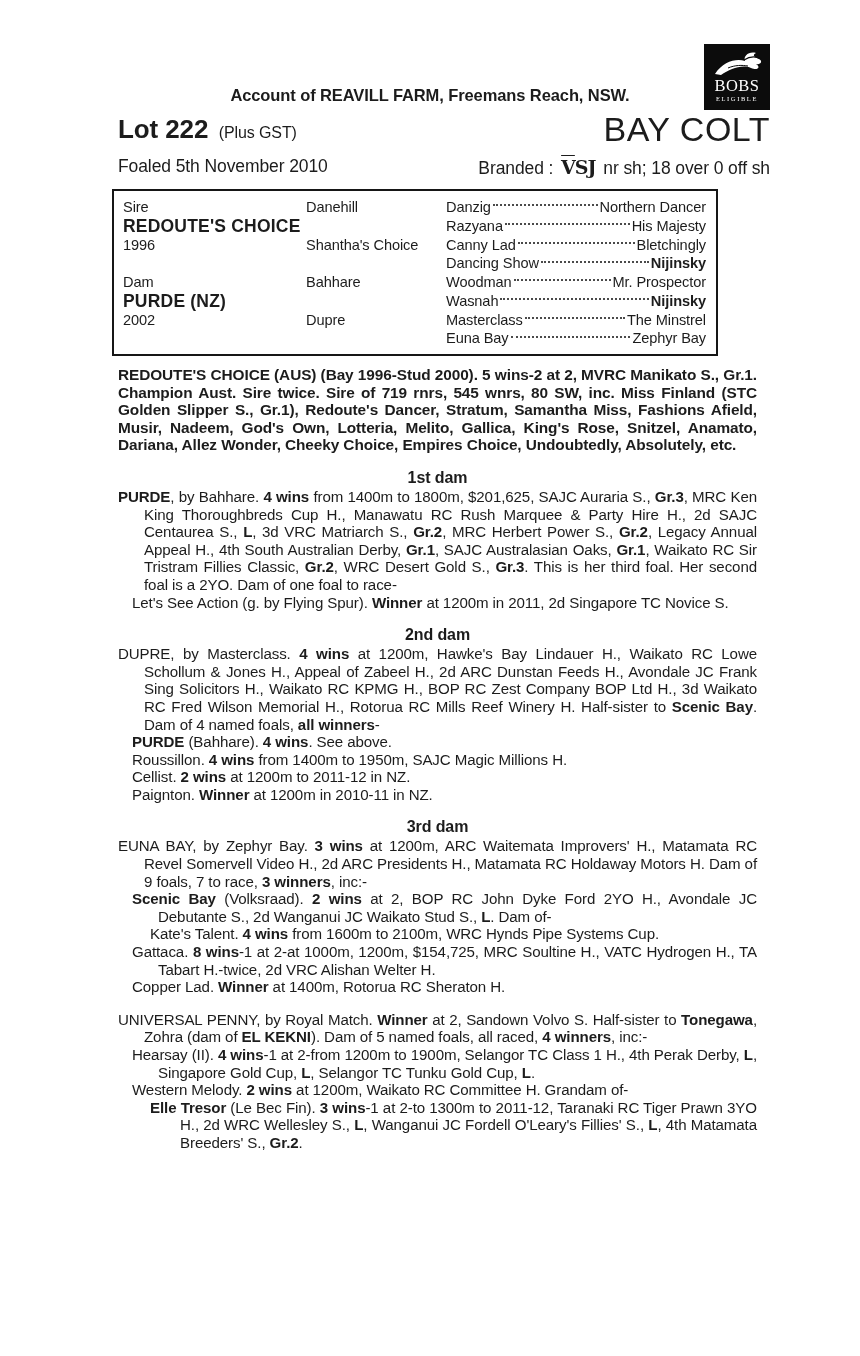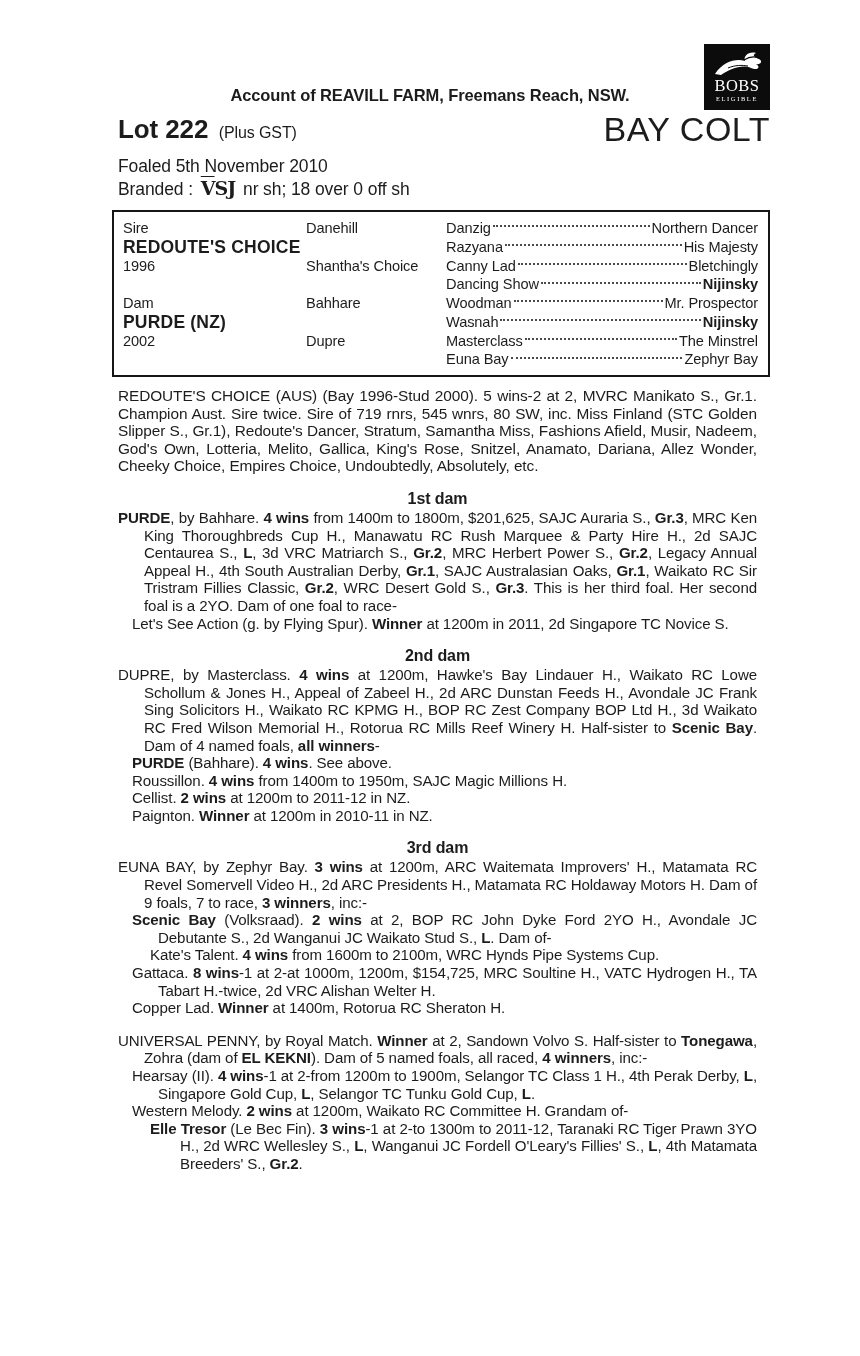--- a/index.html
+++ b/index.html
@@ -9,39 +9,39 @@
 
   
   .bobs-badge{position:absolute;top:44px;left:704px;width:66px;height:68px;}
   .account{margin:86px 103px 0 103px;text-align:center;font-weight:bold;font-size:16.5px;}
   .lot-row{display:flex;align-items:center;margin:5px 90px 0 118px;}
   .lot-left{flex:1 1 0;min-width:0;white-space:nowrap;}
   .lot-num{font-size:26px;font-weight:bold;}
   .plus-gst{font-size:16px;margin-left:6px;}
   .colt-title{font-size:34px;font-weight:normal;letter-spacing:0.5px;}
   .lot-right{flex:1 1 0;min-width:0;text-align:right;font-size:18.5px;font-weight:bold;white-space:nowrap;}
-  .foal-row{display:flex;justify-content:space-between;margin:7px 90px 0 118px;font-size:17.5px;flex-direction:column;}
+  .foal-row{display:flex;justify-content:space-between;margin:7px 90px 0 118px;font-size:17.5px;}
   .brand{font-family:"DejaVu Serif", serif;font-weight:bold;font-size:19px;letter-spacing:-1px;margin:0 3px;}
   .brand .ov{text-decoration:overline;}
 
   
-  .ped-table{margin:10px 0 0 112px;width:658px;box-sizing:border-box;
+  .ped-table{margin:10px 0 0 112px;width:606px;box-sizing:border-box;
              border:2px solid #161616;padding:7px 10px 6px 9px;}
   .ped-row{display:flex;height:18.75px;font-size:14.6px;line-height:18.75px;}
   .ped-c1{width:183px;white-space:nowrap;}
   .ped-c1.big{font-weight:bold;font-size:17.5px;letter-spacing:0.2px;}
   .ped-c2{width:140px;white-space:nowrap;}
   .ped-c3{flex:1;display:flex;align-items:center;min-width:0;}
   .ped-nm{white-space:nowrap;}
   .leader{flex:1;border-bottom:2px dotted #4a4a4a;margin:0 2px 4px 2px;min-width:10px;}
   .ped-anc{white-space:nowrap;}
   .ped-anc.b{font-weight:bold;}
 
   
-  .sire-para{margin:10px 0 0 118px;width:639px;font-weight:normal;font-size:15.4px;
+  .sire-para{margin:10px 0 0 118px;width:639px;font-weight:bold;font-size:15.4px;
              line-height:17.6px;text-align:justify;}
 
   
   .dam-section{margin:15px 0 0 118px;width:639px;}
   .dam-section:first-of-type{margin-top:9px;}
   .sec-head{font-weight:bold;font-size:16px;margin:0 0 1px 0;text-align:center;}
   p.entry{margin:0;font-size:15.1px;line-height:17.6px;text-align:justify;}
   p.dam{padding-left:26px;text-indent:-26px;}
   p.sub1{margin-left:14px;width:625px;box-sizing:border-box;padding-left:26px;text-indent:-26px;}
   p.sub2{margin-left:32px;width:607px;box-sizing:border-box;padding-left:30px;text-indent:-30px;}

